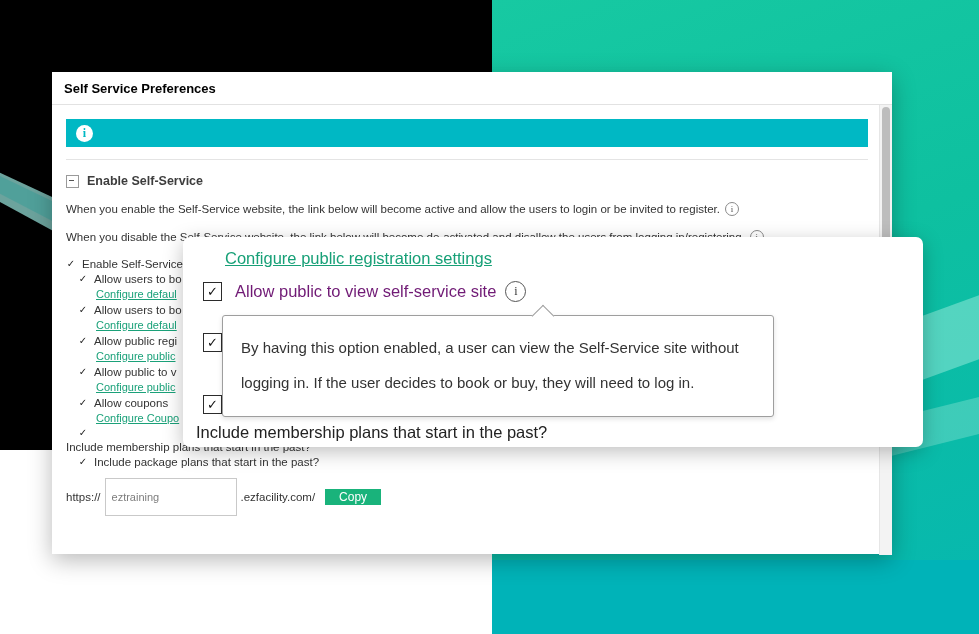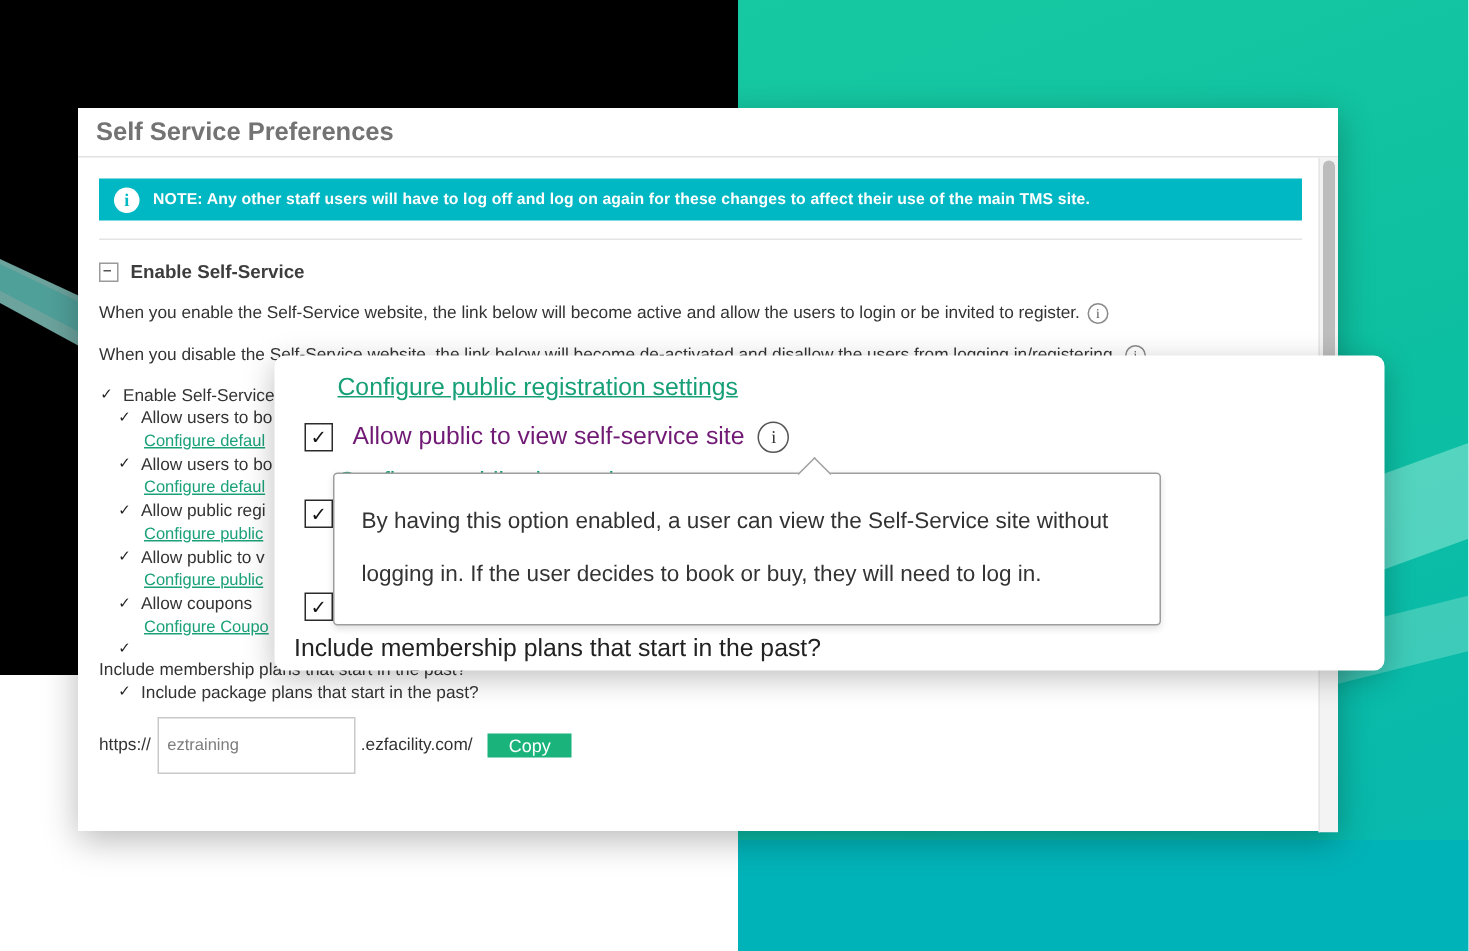--- a/index.html
+++ b/index.html
@@ -99,23 +99,23 @@
     box-shadow: 0 6px 22px rgba(0,0,0,.28);
   }
   .win-header {
     height: 32px;
     border-bottom: 1px solid #e2e2e2;
     display: flex;
     align-items: center;
     padding-left: 12px;
   }
   .win-title {
-    font-size: 17px;
+    font-size: 13px;
     font-weight: bold;
-    color: #737373;
+    color: #000000;
   }
   .win-body {
     position: relative;
     height: 450px;
     padding: 0;
     overflow: hidden;
   }
   .scrollbar {
     position: absolute;
     top: 0; right: 0;
@@ -401,21 +401,20 @@
 <div id="window">
 
   <div class="win-header">
     <span class="win-title">Self Service Preferences</span>
   </div>
 
   <div class="win-body">
 
     <div class="note-bar">
       <span class="note-icon">i</span>
-      <span class="note-text">NOTE: Any other staff users will have to log off and log on again for these changes to affect their use of the main TMS site.</span>
     </div>
 
     <div class="divider"></div>
 
     <div class="section-head">
       <span class="collapse-box"></span>
       <span class="section-title">Enable Self-Service</span>
     </div>
 
     <div class="para">

